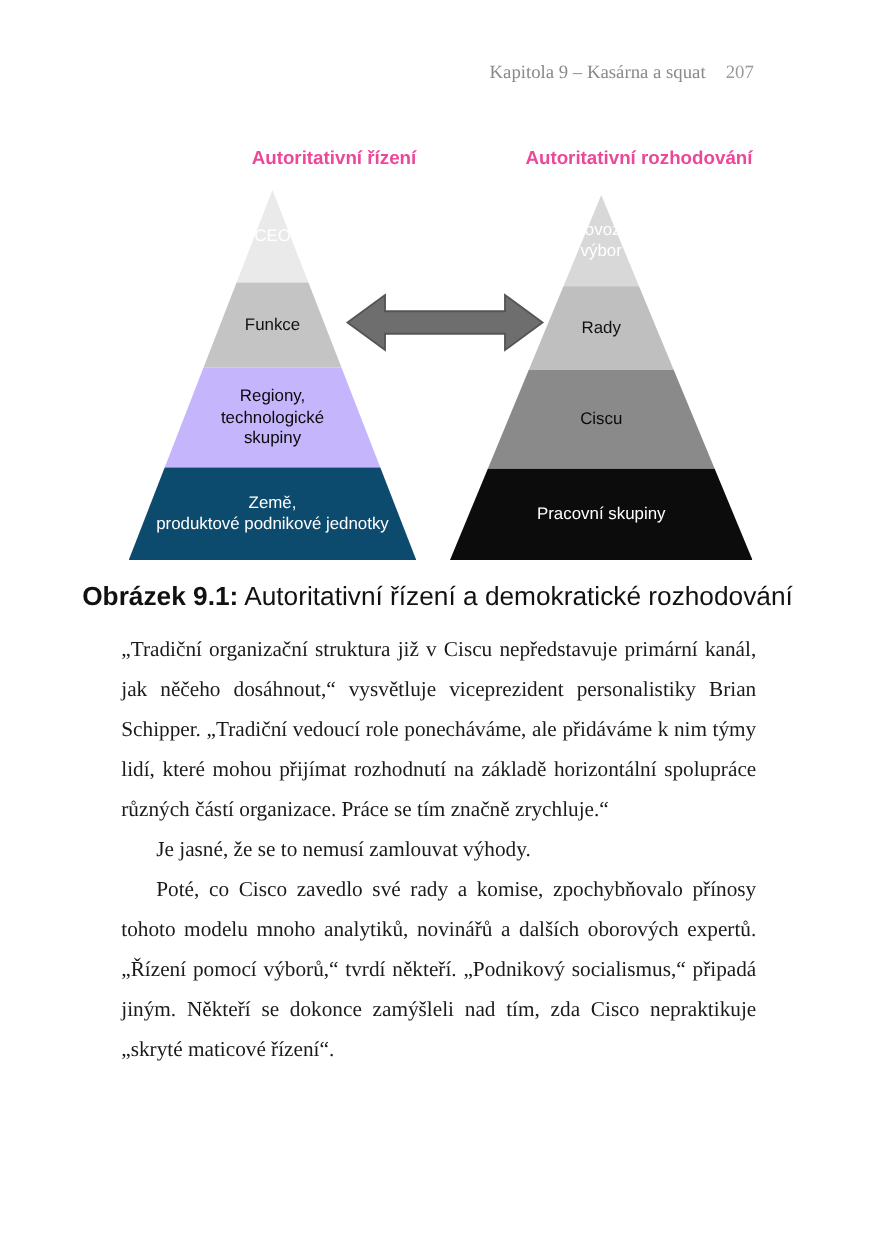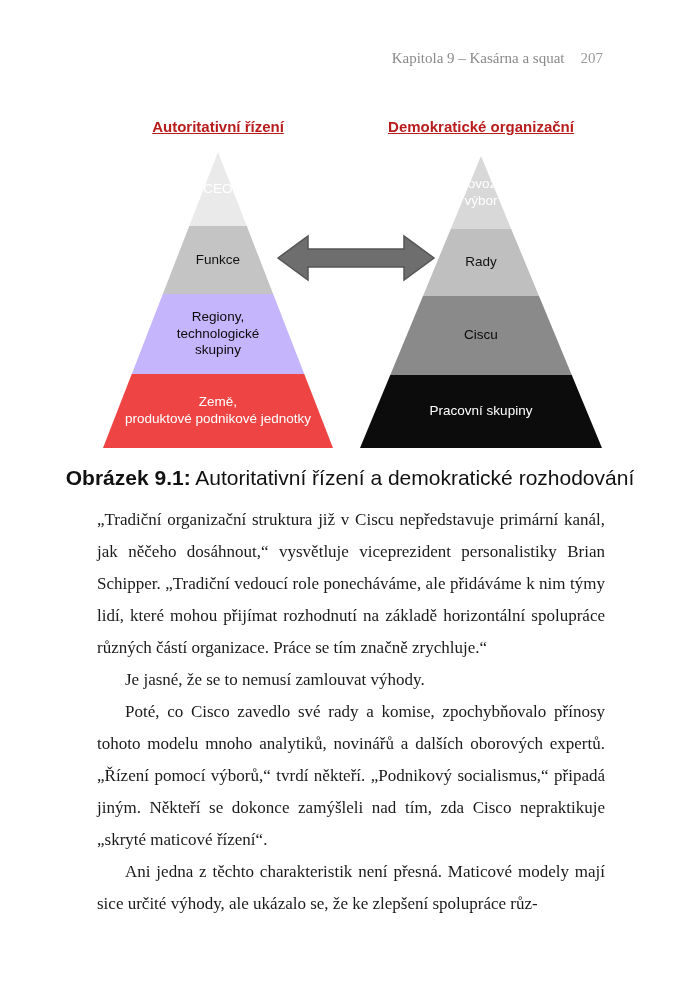--- a/index.html
+++ b/index.html
@@ -18,23 +18,22 @@
     font-family:Liberation Serif, serif;
     font-size:15px;color:#8a8a8a;
     white-space:nowrap;
   }
   .running-header .pagenum{margin-left:16px;color:#9a9a9a;}
   
   .figure{position:absolute;left:0;top:118px;width:700px;height:352px;}
   .pyr-title{
     position:absolute;top:0;
     font-family:"Liberation Sans", sans-serif;
-    font-weight:bold;font-size:15px;color:#b91c1c;
-    text-align:center;
-    text-decoration:underline;
+    font-weight:bold;font-size:15px;color:#ec4899;
+    text-align:right;
   }
   .pyr-title.left{left:103px;width:230px;}
   .pyr-title.right{left:360px;width:242px;}
   .pyramid{
     position:absolute;
     display:flex;flex-direction:column;
     clip-path:polygon(50% 0%, 100% 100%, 0% 100%);
   }
   .pyramid.left{left:103px;top:34px;width:230px;height:296px;}
   .pyramid.right{left:360px;top:38px;width:242px;height:292px;}
@@ -72,29 +71,29 @@
 
 <div class="page">
 
   <div class="running-header">
     <span>Kapitola 9 – Kasárna a squat</span><span class="pagenum">207</span>
   </div>
 
   <div class="figure">
 
     <div class="pyr-title left">Autoritativní řízení</div>
-    <div class="pyr-title right">Demokratické organizační</div>
+    <div class="pyr-title right">Autoritativní rozhodování</div>
 
     <div class="pyramid left">
       <div class="layer l1" style="background: rgb(234, 234, 234); color: rgb(255, 255, 255);">CEO</div>
       <div class="layer l2" style="background: rgb(196, 196, 196); color: rgb(17, 17, 17);">Funkce</div>
       <div class="layer l3" style="background: #c4b5fd; color: rgb(10, 10, 10);">Regiony,
 technologické
 skupiny</div>
-      <div class="layer l4" style="background: #ef4444; color: rgb(255, 255, 255);">Země,
+      <div class="layer l4" style="background: #0c4a6e; color: rgb(255, 255, 255);">Země,
 produktové podnikové jednotky</div>
     </div>
 
     <div class="arrow-wrap">
       <svg width="160" height="56" viewBox="0 0 160 56">
         <polygon points="2,28 32,6 32,19 128,19 128,6 158,28 128,50 128,37 32,37 32,50" stroke-width="1.5" style="fill: rgb(110, 110, 110); stroke: rgb(85, 85, 85);"></polygon>
       </svg>
     </div>
 
     <div class="pyramid right">
@@ -108,16 +107,15 @@
     <div class="caption">
       <span class="cap-label">Obrázek 9.1:</span><span> Autoritativní řízení a demokratické rozhodování</span>
     </div>
 
   </div>
 
   <div class="body-text" lang="cs">
     <p>„Tradiční organizační struktura již v Ciscu nepředstavuje primární kanál, jak něčeho dosáhnout,“ vysvětluje viceprezident personalistiky Brian Schipper. „Tradiční vedoucí role ponecháváme, ale přidáváme k nim týmy lidí, které mohou přijímat rozhodnutí na základě horizontální spolupráce různých částí organizace. Práce se tím značně zrychluje.“</p>
     <p class="indent">Je jasné, že se to nemusí zamlouvat výhody.</p>
     <p class="indent">Poté, co Cisco zavedlo své rady a komise, zpochybňovalo přínosy tohoto modelu mnoho analytiků, novinářů a dalších oborových expertů. „Řízení pomocí výborů,“ tvrdí někteří. „Podnikový socialismus,“ připadá jiným. Někteří se dokonce zamýšleli nad tím, zda Cisco nepraktikuje „skryté maticové řízení“.</p>
-    <p class="indent">Ani jedna z těchto charakteristik není přesná. Maticové modely mají sice určité výhody, ale ukázalo se, že ke zlepšení spolupráce růz-</p>
   </div>
 
 </div>
 
 </body></html>

